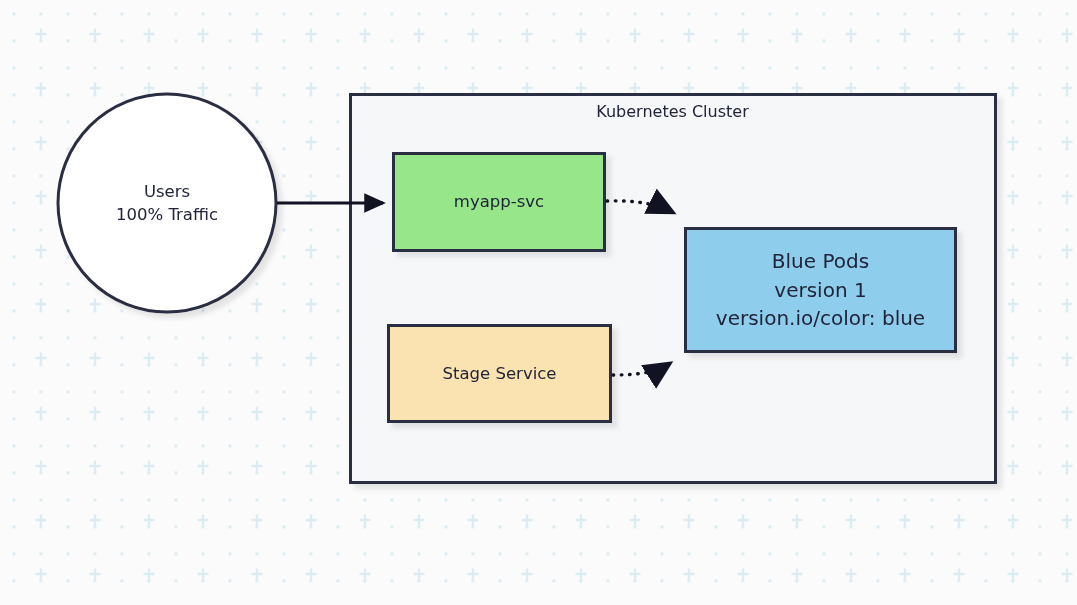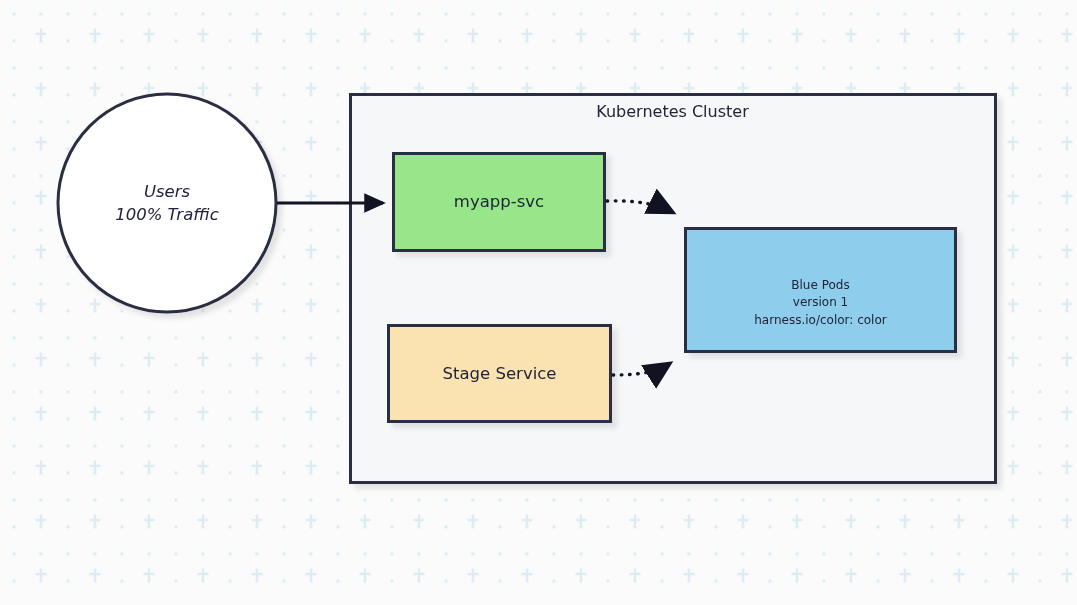--- a/index.html
+++ b/index.html
@@ -48,39 +48,38 @@
     text-align: center;
     color: #21243a;
     pointer-events: none;
     line-height: 1.42;
   }
   .node-text .line { white-space: nowrap; }
 
   #users-text {
     left: 57px; top: 93px; width: 220px; height: 220px;
     font-size: 16.5px;
-    font-style: italic;
   }
   #cluster-title {
     left: 349px; top: 99px; width: 647px; height: 26px;
     font-size: 16px;
     justify-content: center;
   }
   #primary-text {
     left: 392px; top: 152px; width: 214px; height: 100px;
     font-size: 16.5px;
   }
   #stage-text {
     left: 387px; top: 324px; width: 225px; height: 99px;
     font-size: 16.5px;
     gap: 32px;
   }
   #blue-text {
-    left: 684px; top: 240px; width: 273px; height: 126px;
-    font-size: 12px;
+    left: 684px; top: 227px; width: 273px; height: 126px;
+    font-size: 20px;
   }
 </style>
 </head>
 <body>
 
 <div id="canvas">
 
   <div id="plus-grid">
     <svg width="1077" height="605" aria-hidden="true">
       <defs>
@@ -151,16 +150,16 @@
     <span class="line">myapp-svc</span>
   </div>
 
   <div class="node-text" id="stage-text">
     <span class="line">Stage Service</span>
   </div>
 
   <div class="node-text" id="blue-text">
     <span class="line">Blue Pods</span>
     <span class="line">version 1</span>
-    <span class="line">harness.io/color: color</span>
+    <span class="line">version.io/color: blue</span>
   </div>
 
 </div>
 
 </body></html>

